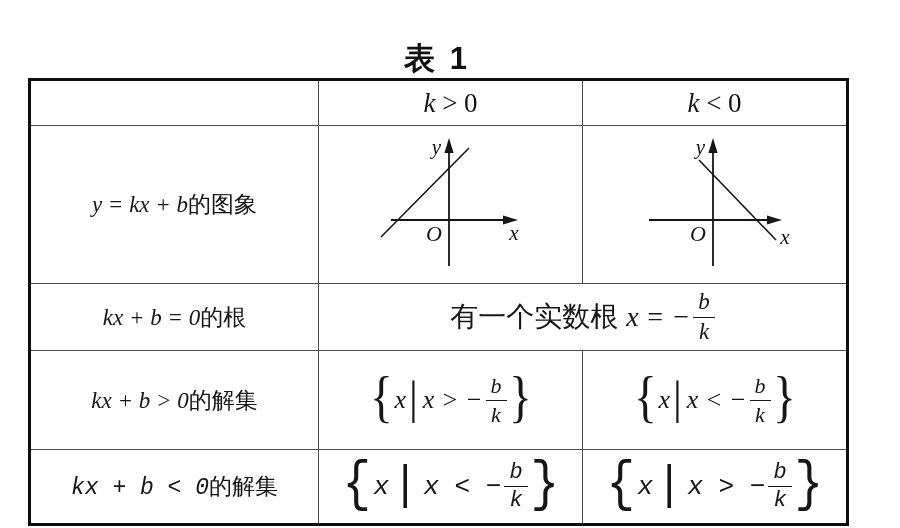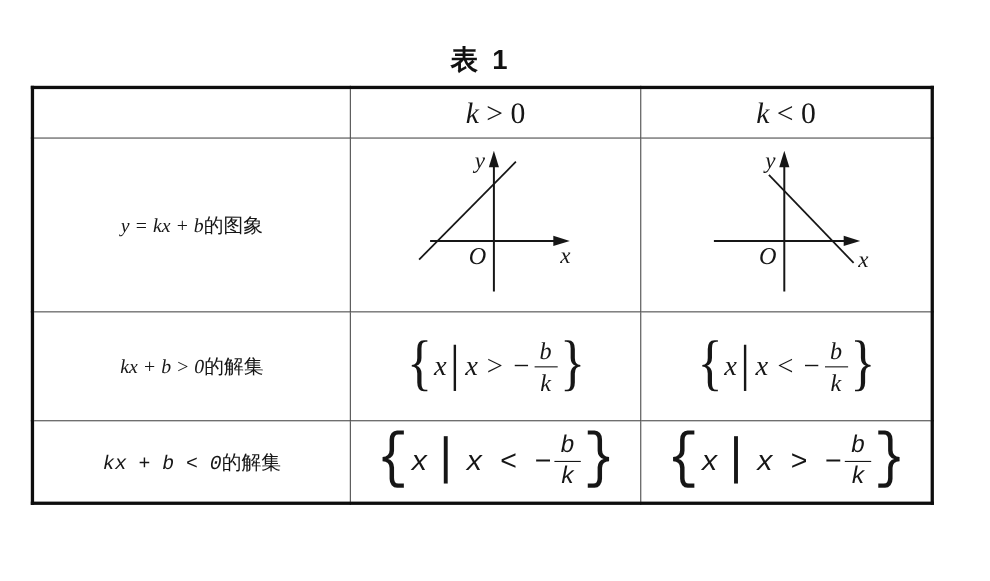--- a/index.html
+++ b/index.html
@@ -10,21 +10,21 @@
     color: #161616;
     font-family: "Liberation Serif", "DejaVu Serif", serif;
     overflow: hidden;
   }
   .title {
     position: absolute;
     left: 28px; top: 38px; width: 818px;
     text-align: center;
     font-family: "Liberation Sans", "DejaVu Sans", sans-serif;
     font-weight: 700;
-    font-size: 25px;
+    font-size: 31px;
     letter-spacing: 3px;
     color: #111;
   }
   table.tbl {
     position: absolute;
     left: 28px; top: 78px;
     width: 818px;
     table-layout: fixed;
     border-collapse: collapse;
     border: 3px solid #0d0d0d;
@@ -38,21 +38,21 @@
   }
   tr.r-head  td { height: 46px; }
   tr.r-graph td { height: 158px; }
   tr.r-root  td { height: 67px; }
   tr.r-sol1  td { height: 99px; }
   tr.r-sol2  td { height: 75px; font-family: Liberation Mono, monospace; }
 
   .mi  { font-style: italic; }
   .mu  { font-style: normal; }
   .hdr { font-size: 27px; }
-  .lbl { font-size: 18px; white-space: nowrap; }
+  .lbl { font-size: 23px; white-space: nowrap; }
   .zh  { font-style: normal; }
 
   .rootline { font-size: 28px; display: inline-flex; align-items: center; justify-content: center; }
   .rootline .zh { margin-right: 8px; }
   .rootline .mi { margin-right: 3px; }
 
   .frac {
     display: inline-flex;
     flex-direction: column;
     align-items: center;
@@ -141,20 +141,35 @@
         <line x1="24" y1="86" x2="145" y2="86" stroke="#161616" stroke-width="1.8"></line>
         <polygon points="157,86 142,81.4 142,90.6" fill="#161616"></polygon>
         <line x1="74" y1="26" x2="151" y2="106" stroke="#161616" stroke-width="1.6"></line>
         <text x="80" y="20" font-size="21" text-anchor="end">y</text>
         <text x="160" y="110" font-size="21" text-anchor="middle">x</text>
         <text x="81" y="107" font-size="22" text-anchor="end">O</text>
       </svg>
     </td>
   </tr>
 
+  <tr class="r-root">
+    <td class="lbl">
+      <span class="mi">kx + b = 0</span><span class="zh">的根</span>
+    </td>
+    <td colspan="2">
+      <span class="rootline">
+        <span class="zh">有一个实数根</span>
+        <span class="mi">x = −</span>
+        <span class="frac">
+          <span class="num">b</span>
+          <span class="den">k</span>
+        </span>
+      </span>
+    </td>
+  </tr>
 
   <tr class="r-sol1">
     <td class="lbl">
       <span class="mi">kx + b &gt; 0</span><span class="zh">的解集</span>
     </td>
     <td>
       <span class="set">
         <span class="brace">{</span>
         <span class="mvar">x</span>
         <span class="sbar">|</span>

